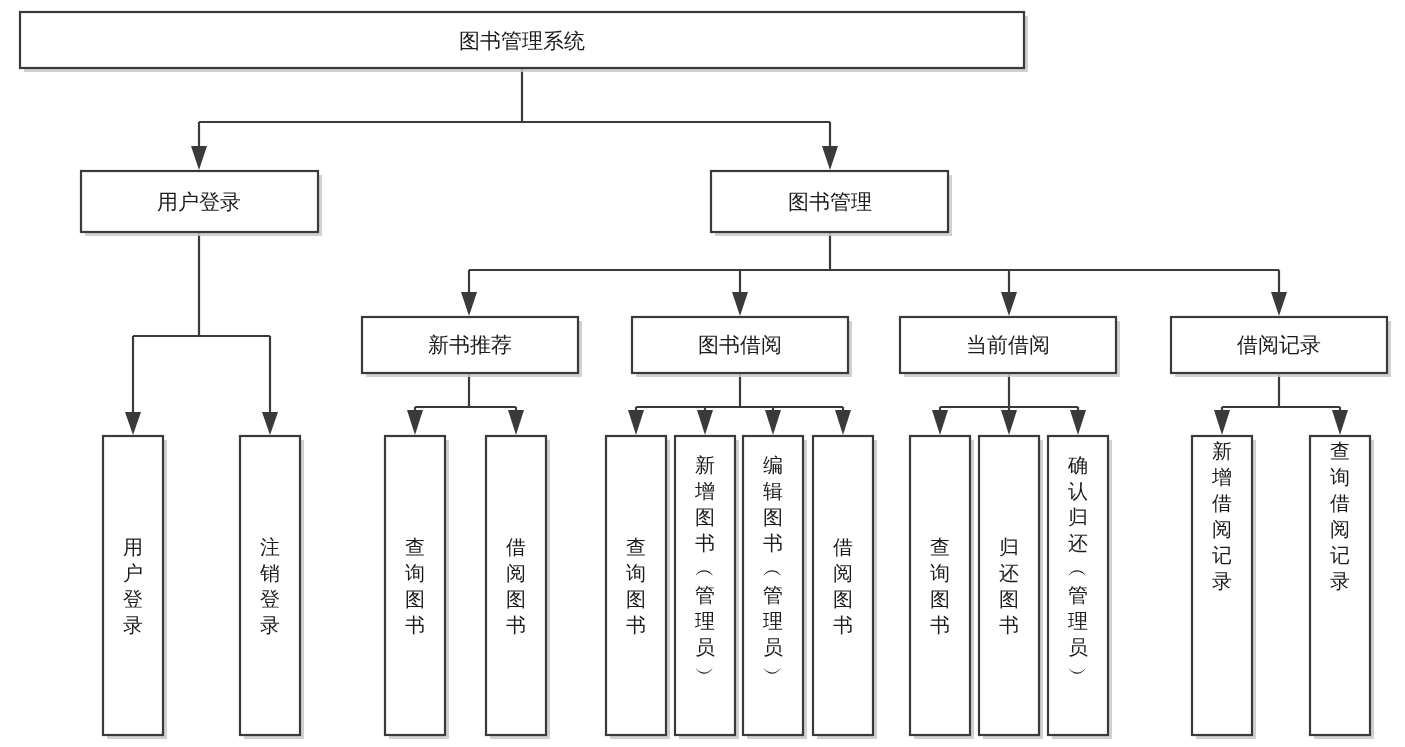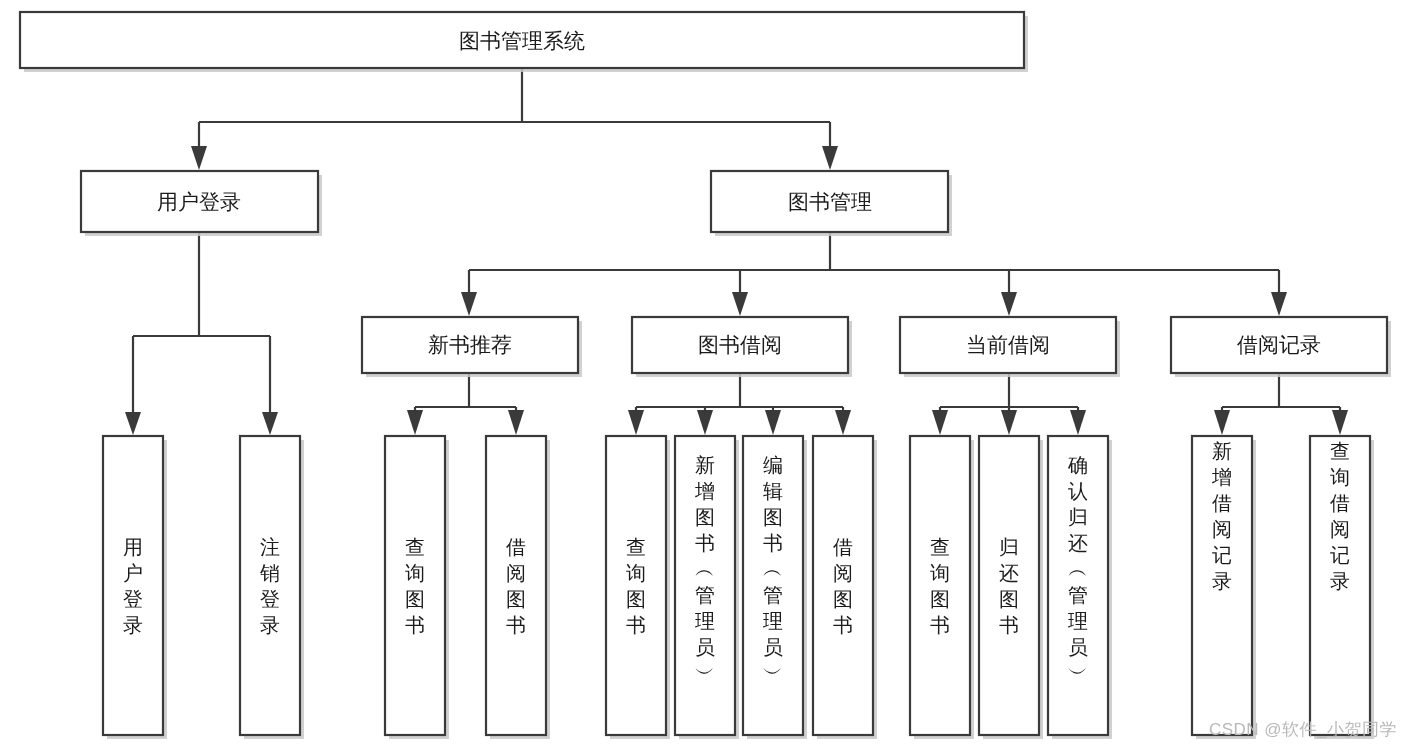--- a/index.html
+++ b/index.html
@@ -258,14 +258,13 @@
     </g>
 
     <g>
       <rect class="node-shadow" x="1314" y="440" width="60" height="299"></rect>
       <rect class="node-box" x="1310" y="436" width="60" height="299"></rect>
       <text class="node-label-v vtext" x="1340" y="457.5"><tspan x="1340" dy="0">查</tspan><tspan x="1340" dy="26">询</tspan><tspan x="1340" dy="26">借</tspan><tspan x="1340" dy="26">阅</tspan><tspan x="1340" dy="26">记</tspan><tspan x="1340" dy="26">录</tspan></text>
     </g>
 
   </svg>
 
-  <div class="watermark">CSDN @软件_小贺同学</div>
 </div>
 
 </body></html>

